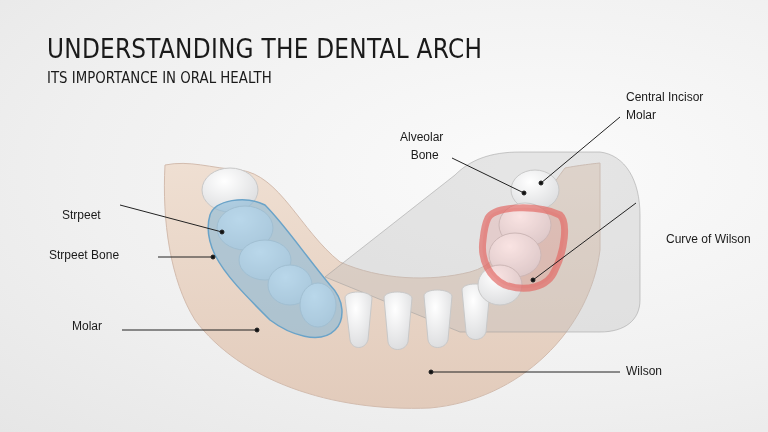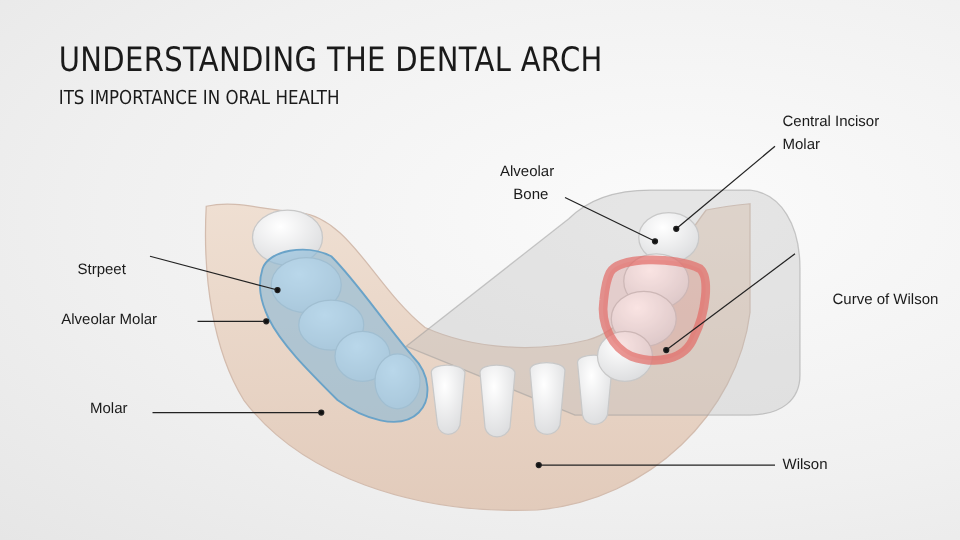--- a/index.html
+++ b/index.html
@@ -71,21 +71,21 @@
     <line x1="620" y1="117" x2="541" y2="183"></line>
       <circle cx="541" cy="183" r="2"></circle>
     <line x1="636" y1="203" x2="533" y2="280"></line>
       <circle cx="533" cy="280" r="2"></circle>
     <line x1="431" y1="372" x2="620" y2="372"></line>
       <circle cx="431" cy="372" r="2"></circle>
   </g>
 </svg>
 
 <div class="lbl" style="left:62px;top:196px;margin-top:12px;">Strpeet</div>
-<div class="lbl" style="left:49px;top:248px;">Alveolar Molar</div>
+<div class="lbl" style="left:49px;top:248px;">Strpeet Bone</div>
 <div class="lbl" style="left:72px;top:319px;">Molar</div>
 <div class="lbl" style="left:400px;top:128px;line-height:18px;">
   <div>Alveolar</div>
   <div style="padding-left:6px;text-align:center;">Bone</div>
 </div>
 <div class="lbl" style="left:626px;top:88px;line-height:18px;">
   <div>Central Incisor</div>
   <div>Molar</div>
 </div>
 <div class="lbl" style="left:666px;top:184px;margin-top:48px;">Curve of Wilson</div>

